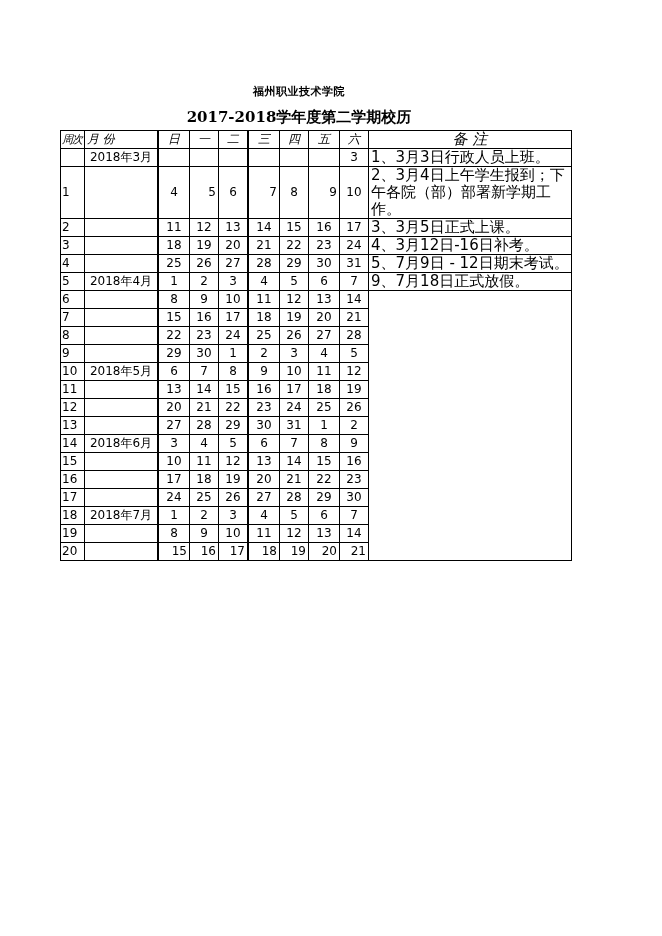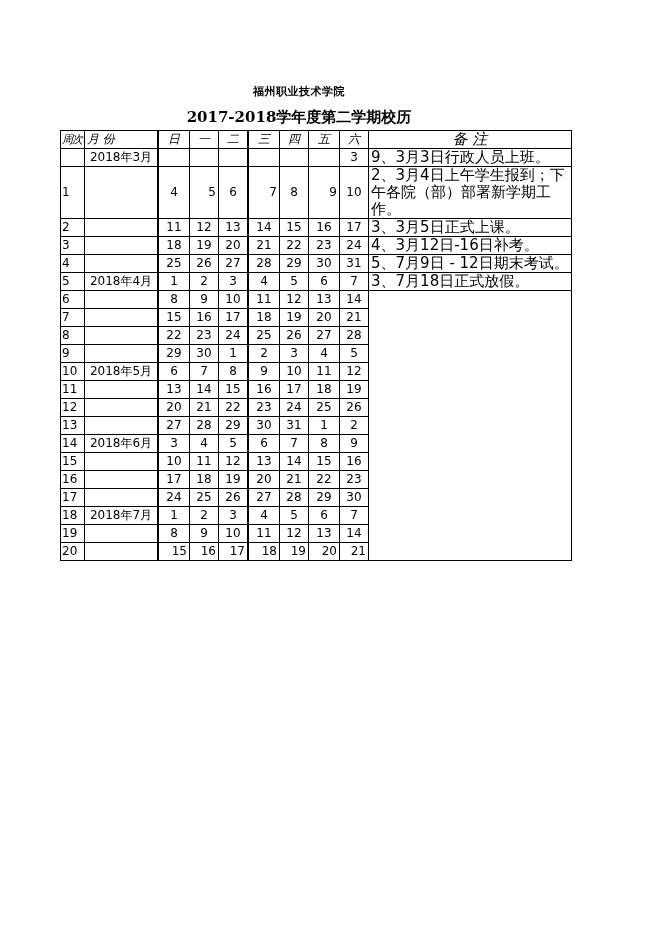--- a/index.html
+++ b/index.html
@@ -46,21 +46,21 @@
   <tr>
         <td class="c-week"></td>
         <td class="c-month">2018年3月</td>
         <td class="c-day w0 thickv"></td>
         <td class="c-day w1"></td>
         <td class="c-day w2"></td>
         <td class="c-day w3 thickv"></td>
         <td class="c-day w4"></td>
         <td class="c-day w5"></td>
         <td class="c-day w6">3</td>
-        <td class="c-note">9、3月3日行政人员上班。</td>
+        <td class="c-note">1、3月3日行政人员上班。</td>
       </tr>
       <tr class="tall">
         <td class="c-week">1</td>
         <td class="c-month"></td>
         <td class="c-day w0 thickv">4</td>
         <td class="c-day w1 rt">5</td>
         <td class="c-day w2">6</td>
         <td class="c-day w3 thickv rt">7</td>
         <td class="c-day w4">8</td>
         <td class="c-day w5 rt">9</td>
@@ -106,21 +106,21 @@
       <tr>
         <td class="c-week">5</td>
         <td class="c-month">2018年4月</td>
         <td class="c-day w0 thickv">1</td>
         <td class="c-day w1">2</td>
         <td class="c-day w2">3</td>
         <td class="c-day w3 thickv">4</td>
         <td class="c-day w4">5</td>
         <td class="c-day w5">6</td>
         <td class="c-day w6">7</td>
-        <td class="c-note">3、7月18日正式放假。</td>
+        <td class="c-note">9、7月18日正式放假。</td>
       </tr>
       <tr>
         <td class="c-week">6</td>
         <td class="c-month"></td>
         <td class="c-day w0 thickv">8</td>
         <td class="c-day w1">9</td>
         <td class="c-day w2">10</td>
         <td class="c-day w3 thickv">11</td>
         <td class="c-day w4">12</td>
         <td class="c-day w5">13</td>

